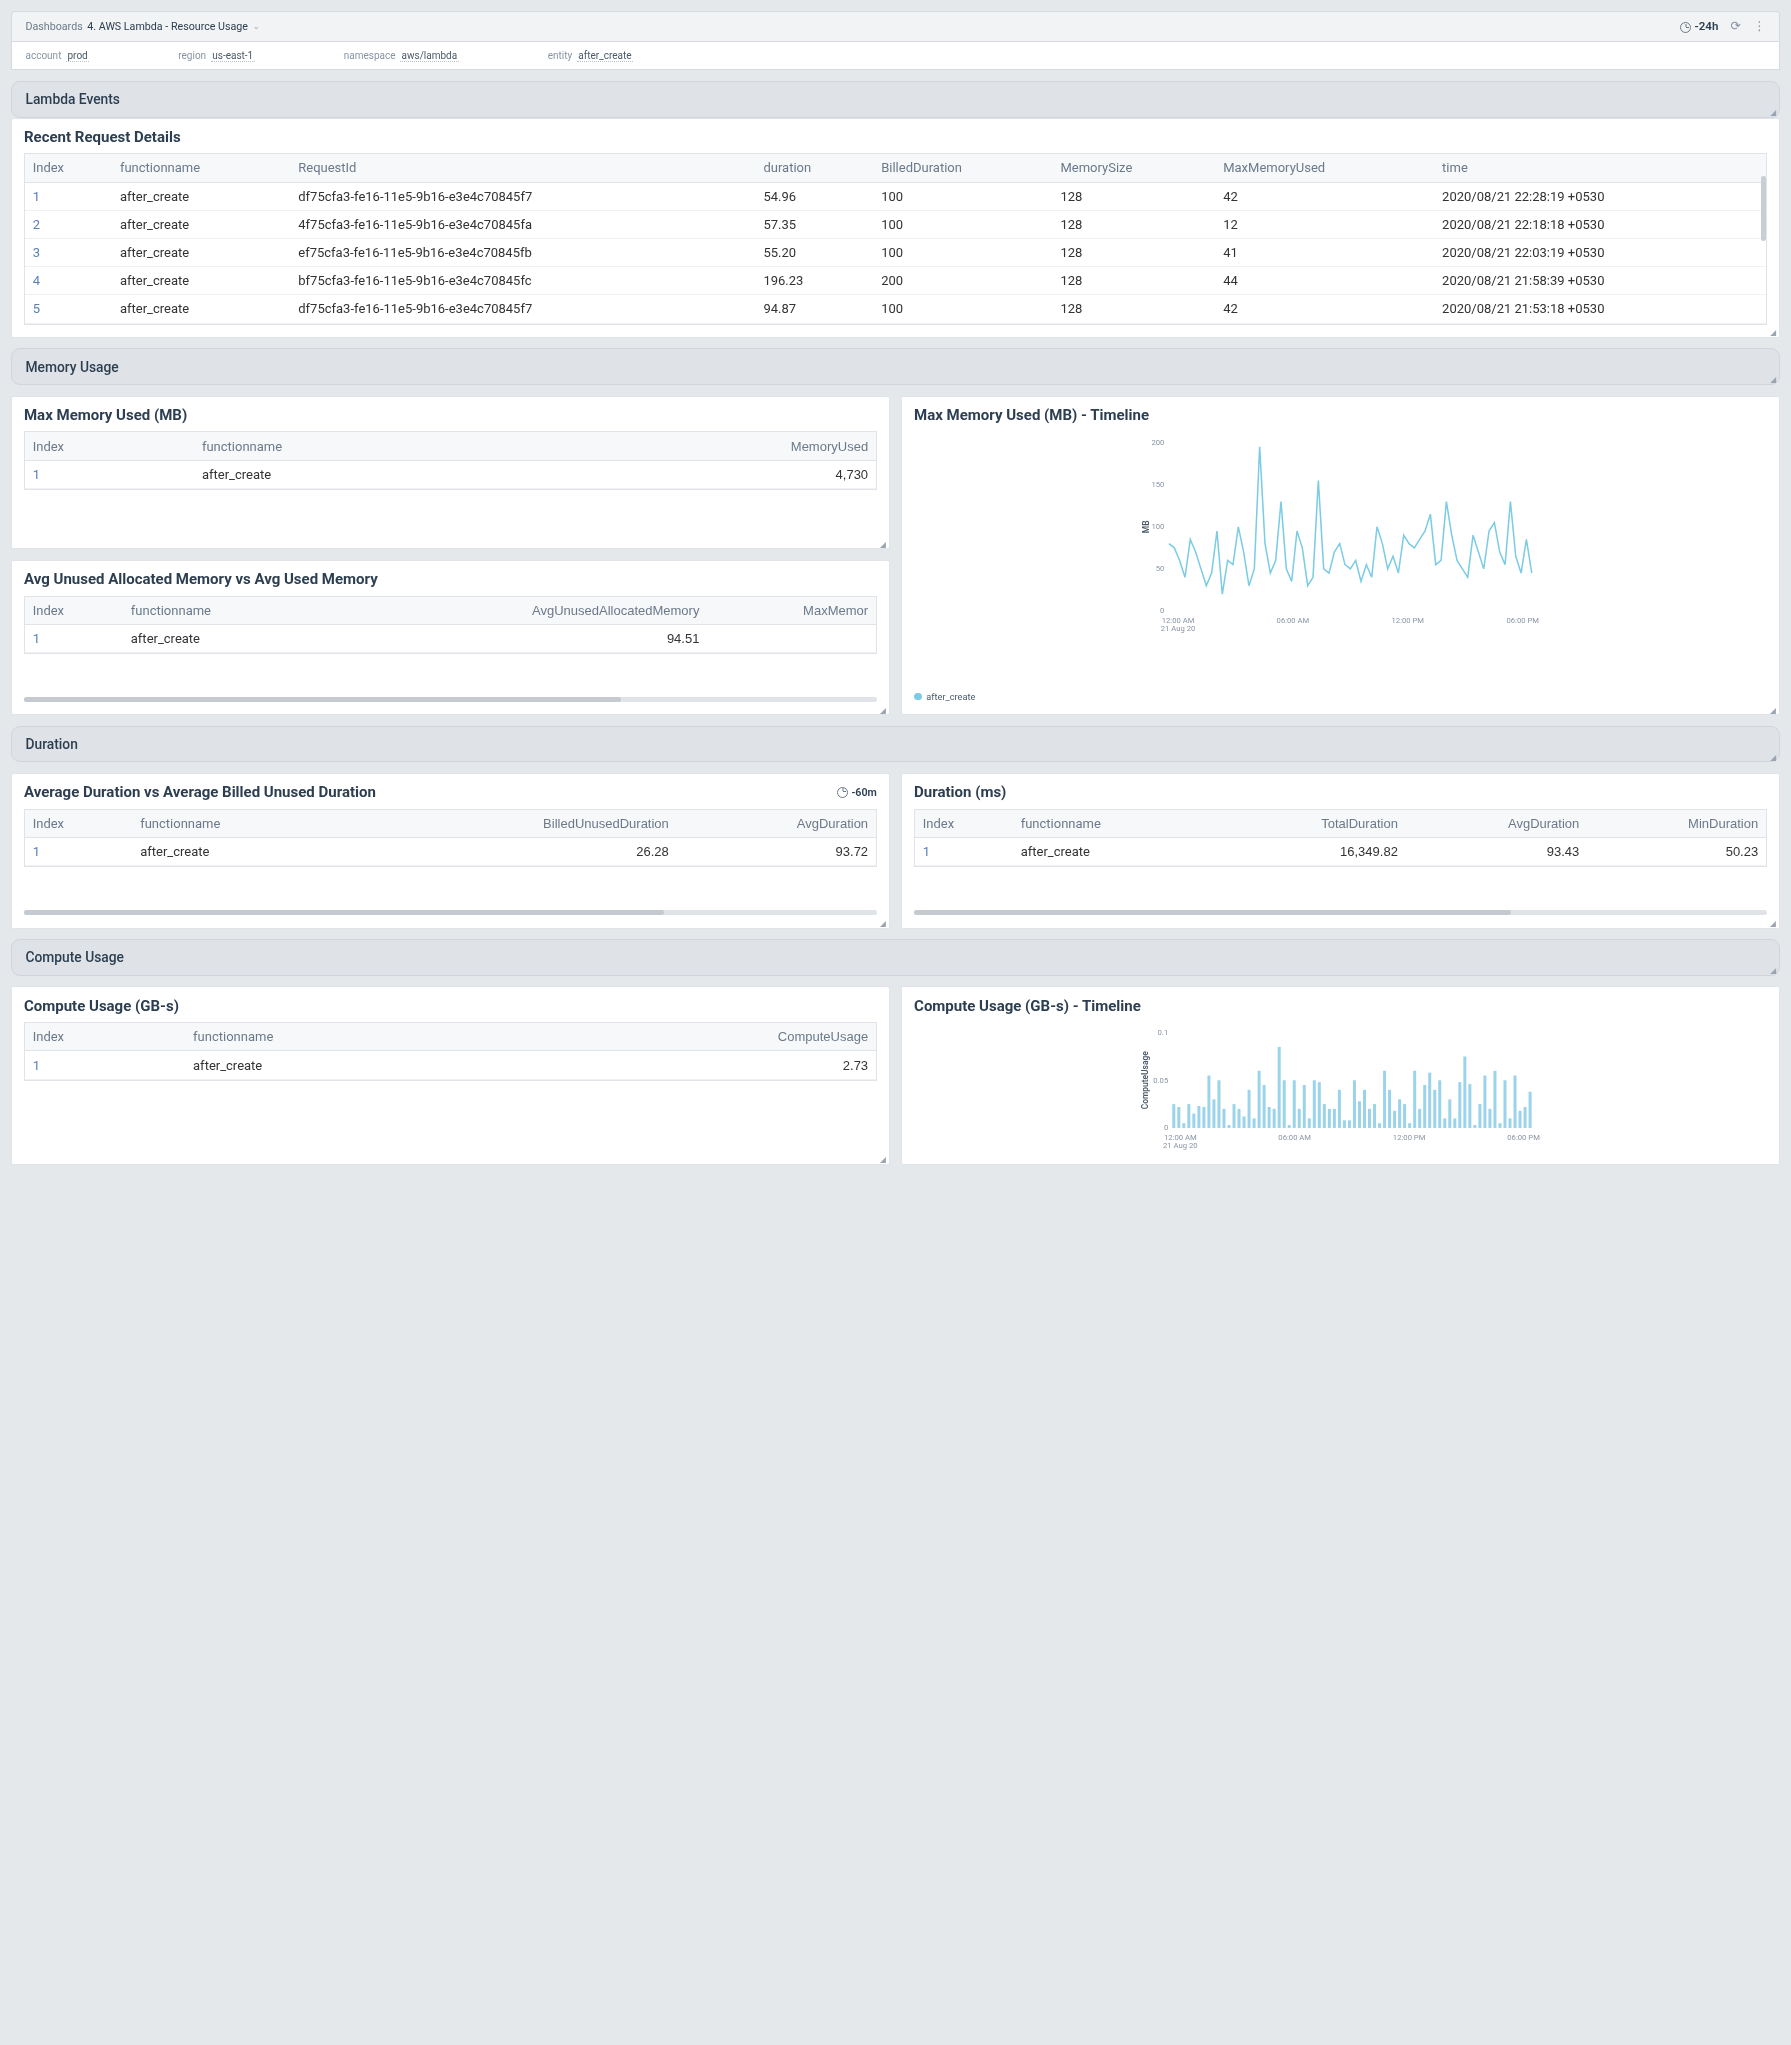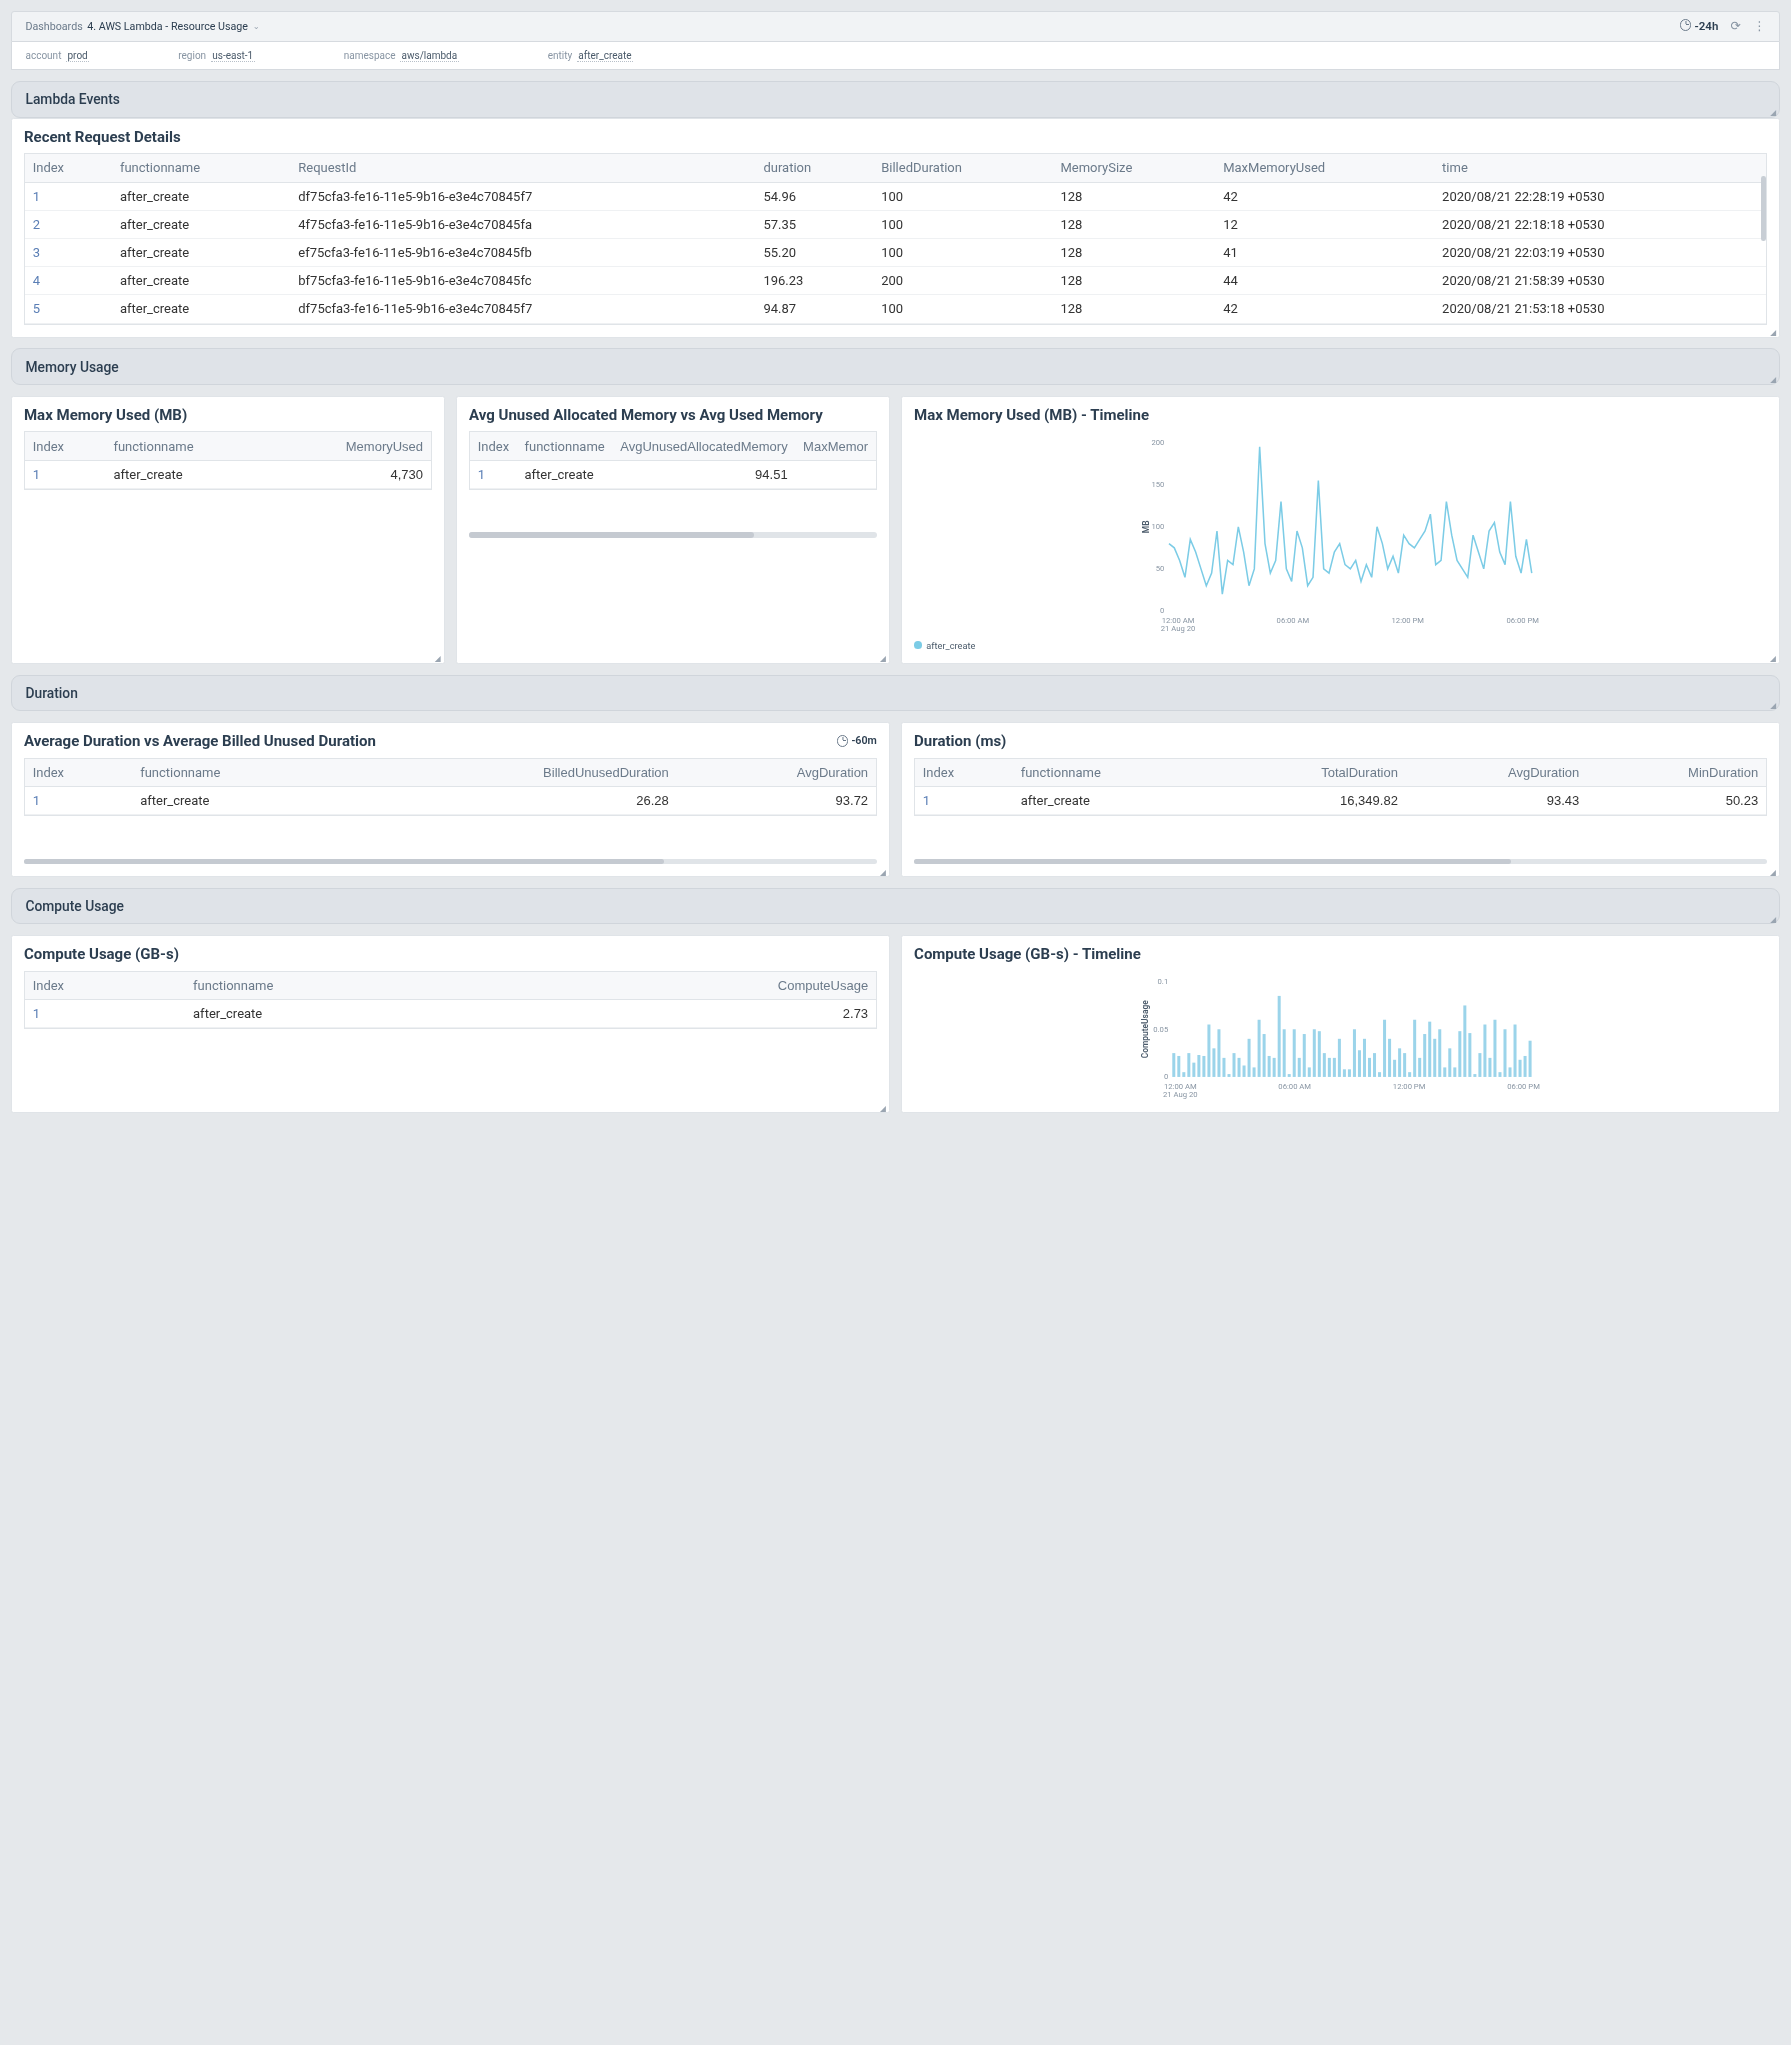--- a/index.html
+++ b/index.html
@@ -3,39 +3,39 @@
 <meta charset="utf-8">
 <style>
 *{box-sizing:border-box;margin:0;padding:0}
 body{font-family:-apple-system,BlinkMacSystemFont,"Segoe UI",Roboto,Helvetica,Arial,sans-serif;background:#e5e8eb;font-size:10px;color:#333;padding:10.7px}
 .topbar{background:#f1f3f5;border-radius:3.1px 3.1px 0 0;padding:7.7px 13.8px;display:flex;align-items:center;justify-content:space-between;border:0.8px solid #d6dadf}
 .breadcrumb{display:flex;align-items:center;gap:4.6px;font-size:10.7px}
 .breadcrumb .bc-root{color:#6b7a8a}
 .breadcrumb .bc-title{color:#2c3e50;font-weight:400}
 .bc-chevron{color:#9aa5b1;font-size:8.4px}
 .top-tools{display:flex;align-items:center;gap:12.3px}
-.timepicker{display:flex;align-items:flex-start;gap:3.1px;font-weight:600;color:#2c3e50;font-size:11.5px}
+.timepicker{display:flex;align-items:flex-end;gap:3.1px;font-weight:600;color:#2c3e50;font-size:11.5px}
 .clock-icon{width:11.5px;height:11.5px;border:1.1px solid #6b7a8a;border-radius:50%;position:relative}
 .clock-icon::before{content:"";position:absolute;width:1.1px;height:3.1px;background:#6b7a8a;top:0.8px;left:50%;transform:translateX(-50%)}
 .clock-icon::after{content:"";position:absolute;width:3.1px;height:1.1px;background:#6b7a8a;top:3.8px;left:50%}
 .refresh-icon,.more-icon{color:#8895a3;cursor:pointer;font-size:12.3px}
 .filterbar{background:#fff;border:0.8px solid #d6dadf;border-top:none;padding:7.7px 13.8px;display:flex;gap:89px}
 .filter{display:flex;align-items:baseline;gap:4.6px;font-size:10px}
 .filter .k{color:#8895a3}
 .filter .v{color:#4a5a6a;border-bottom:0.8px dotted #b8c0c9;padding:0 1.5px}
 .section-header{background:#dfe3e8;border-radius:9px;margin-top:10.7px;padding:9.2px 13.8px;font-size:13.8px;font-weight:500;color:#2c3e50;position:relative;border:0.8px solid #d0d5db}
 .resize-handle{position:absolute;right:3.1px;bottom:1.5px;width:6.1px;height:6.1px;font-size:7.7px;color:#9aa5b1;line-height:1}
 .row{display:flex;gap:10.7px;margin-top:10.7px}
 .panel{background:#fff;border:0.8px solid #e0e4e8;border-radius:2.3px;flex:1;display:flex;flex-direction:column;position:relative;padding:9.2px 12.3px 12.3px}
 .panel-title{font-size:15px;font-weight:700;color:#2c3e50;margin-bottom:7.7px}
 .panel-title-row{display:flex;justify-content:space-between;align-items:center;margin-bottom:7.7px}
 .panel-title-row .panel-title{margin-bottom:0}
 .mini-time{display:flex;align-items:center;gap:3.1px;color:#2c3e50;font-weight:600;font-size:10.7px}
 .half{width:calc(50% - 5.4px);flex:0 0 auto}
-.stack{display:flex;flex-direction:row;gap:10.7px;width:calc(50% - 5.4px);flex:0 0 auto}
+.stack{display:flex;flex-direction:column;gap:10.7px;width:calc(50% - 5.4px);flex:0 0 auto}
 .stack .panel{flex:1}
 table.grid{width:100%;border-collapse:collapse;font-size:13px}
 table.grid thead th{background:#f7f8fa;color:#6b7a8a;font-weight:400;text-align:left;padding:6.1px 7.7px;border-top:0.8px solid #e0e4e8;border-bottom:0.8px solid #e0e4e8}
 table.grid tbody td{padding:6.1px 7.7px;border-bottom:0.8px solid #eff1f3;color:#333}
 table.grid td.idx a{color:#5a7eb5;text-decoration:none}
 .num{font-family:Liberation Sans, sans-serif;text-align:right}
 table.grid thead th.num{text-align:right}
 .chart-body{flex:1;padding:6.1px 0 0 0;position:relative}
 .legend{display:flex;align-items:center;gap:4.6px;font-size:9.2px;color:#4a5a6a;margin-top:3.1px}
 .legend-swatch{width:7.7px;height:7.7px;border-radius:50%;background:#7ccce6}

